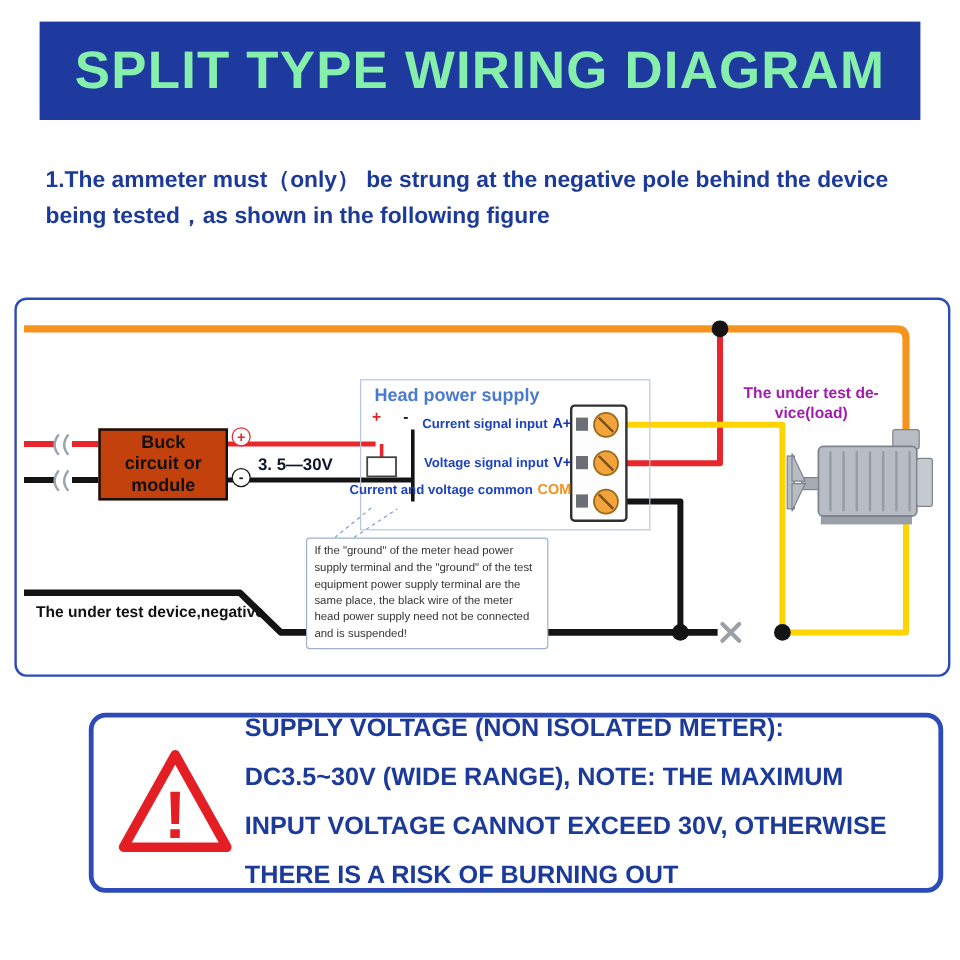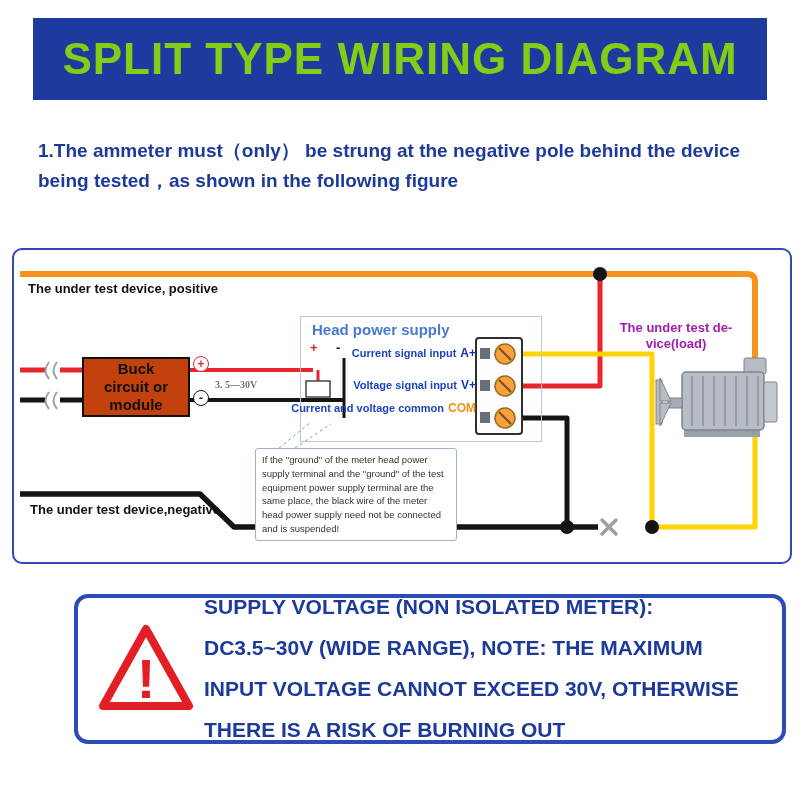--- a/index.html
+++ b/index.html
@@ -1,41 +1,41 @@
 <!DOCTYPE html>
 <html><head>
 <meta charset="utf-8">
 <style>
   html,body{margin:0;padding:0;background:#fff;}
   .page{position:relative;width:800px;height:800px;background:#fff;overflow:hidden;
         font-family:"Liberation Sans",sans-serif;}
   .abs{position:absolute;}
 
   
-  .banner{left:33px;top:18px;width:734px;height:82px;background:#1e3a9f;color:#84cc16;
+  .banner{left:33px;top:18px;width:734px;height:82px;background:#1e3a9f;color:#86efac;
           display:flex;align-items:center;justify-content:center;
           font-size:44px;font-weight:800;letter-spacing:1px;white-space:nowrap;}
 
   
   .instructions{left:38px;top:136px;width:732px;color:#1c3a9a;font-weight:700;font-size:19px;line-height:1.6;}
   .instructions p{margin:0 0 12px 0;}
 
   
   .diagram{left:12px;top:248px;width:776px;height:312px;border:2px solid #2c4ab8;border-radius:10px;}
   .diagram svg{position:absolute;left:0;top:0;}
 
   .lbl{position:absolute;color:#111;font-weight:700;font-size:13px;white-space:nowrap;}
   .buck-box{position:absolute;left:68px;top:107px;width:108px;height:60px;border:2px solid #111;
             background:#c2410c;display:flex;align-items:center;justify-content:center;text-align:center;
             font-weight:700;font-size:15px;color:#111;line-height:1.2;box-sizing:border-box;padding:0 10px;}
   .pole{position:absolute;width:16px;height:16px;border-radius:50%;display:flex;align-items:center;
         justify-content:center;font-size:12px;font-weight:700;background:#fff;box-sizing:border-box;}
   .pole-plus{left:179px;top:106px;border:1.5px solid #e8262b;color:#e8262b;}
   .pole-minus{left:179px;top:140px;border:1.5px solid #141414;color:#141414;}
-  .range{position:absolute;left:201px;top:129px;color:#737373;font-weight:700;font-size:10px;white-space:nowrap;font-family:Liberation Serif, serif;}
+  .range{position:absolute;left:201px;top:129px;color:#0f172a;font-weight:700;font-size:14px;white-space:nowrap;}
 
   .meter-box{position:absolute;left:286px;top:66px;width:242px;height:126px;border:1px solid #b9c6e2;
              background:transparent;box-sizing:border-box;}
   .head-lbl{position:absolute;left:298px;top:71px;color:#4a7ad0;font-size:15px;font-weight:700;white-space:nowrap;}
   .meter-plus{position:absolute;left:296px;top:90px;color:#e31e24;font-weight:700;font-size:13px;}
   .meter-minus{position:absolute;left:322px;top:90px;color:#141414;font-weight:700;font-size:13px;}
 
   .sig-row{position:absolute;right:314px;color:#1d43c0;font-weight:700;font-size:11px;
            white-space:nowrap;text-align:right;}
   .sig-a{top:96px;} .sig-v{top:128px;} .sig-c{top:151px;}
@@ -120,21 +120,20 @@
         <rect x="750" y="132" width="13" height="40" rx="2" fill="#c5cad1" stroke="#7e848c"></rect>
         <rect x="654" y="148" width="14" height="10" fill="#a6acb4" stroke="#7e848c"></rect>
         <rect x="642" y="130" width="6" height="44" fill="#b8bdc5" stroke="#7e848c"></rect>
         <polygon points="646,128 657,151 646,151" fill="#b8bdc5" stroke="#7e848c"></polygon>
         <polygon points="646,176 657,153 646,153" fill="#b8bdc5" stroke="#7e848c"></polygon>
       </g>
 
       <path d="M265 198 L297 172 M281 198 L317 174" stroke="#7f9bd0" stroke-width="1" stroke-dasharray="3,3" fill="none"></path>
     </svg>
 
-    <div class="lbl pos-lbl">The under test device, positive</div>
     <div class="lbl neg-lbl">The under test device,negative</div>
 
     <div class="buck-box">
       <span>Buck circuit or module</span>
     </div>
     <div class="pole pole-plus">+</div>
     <div class="pole pole-minus">-</div>
     <div class="range">3. 5—30V</div>
 
     <div class="meter-box"></div>

